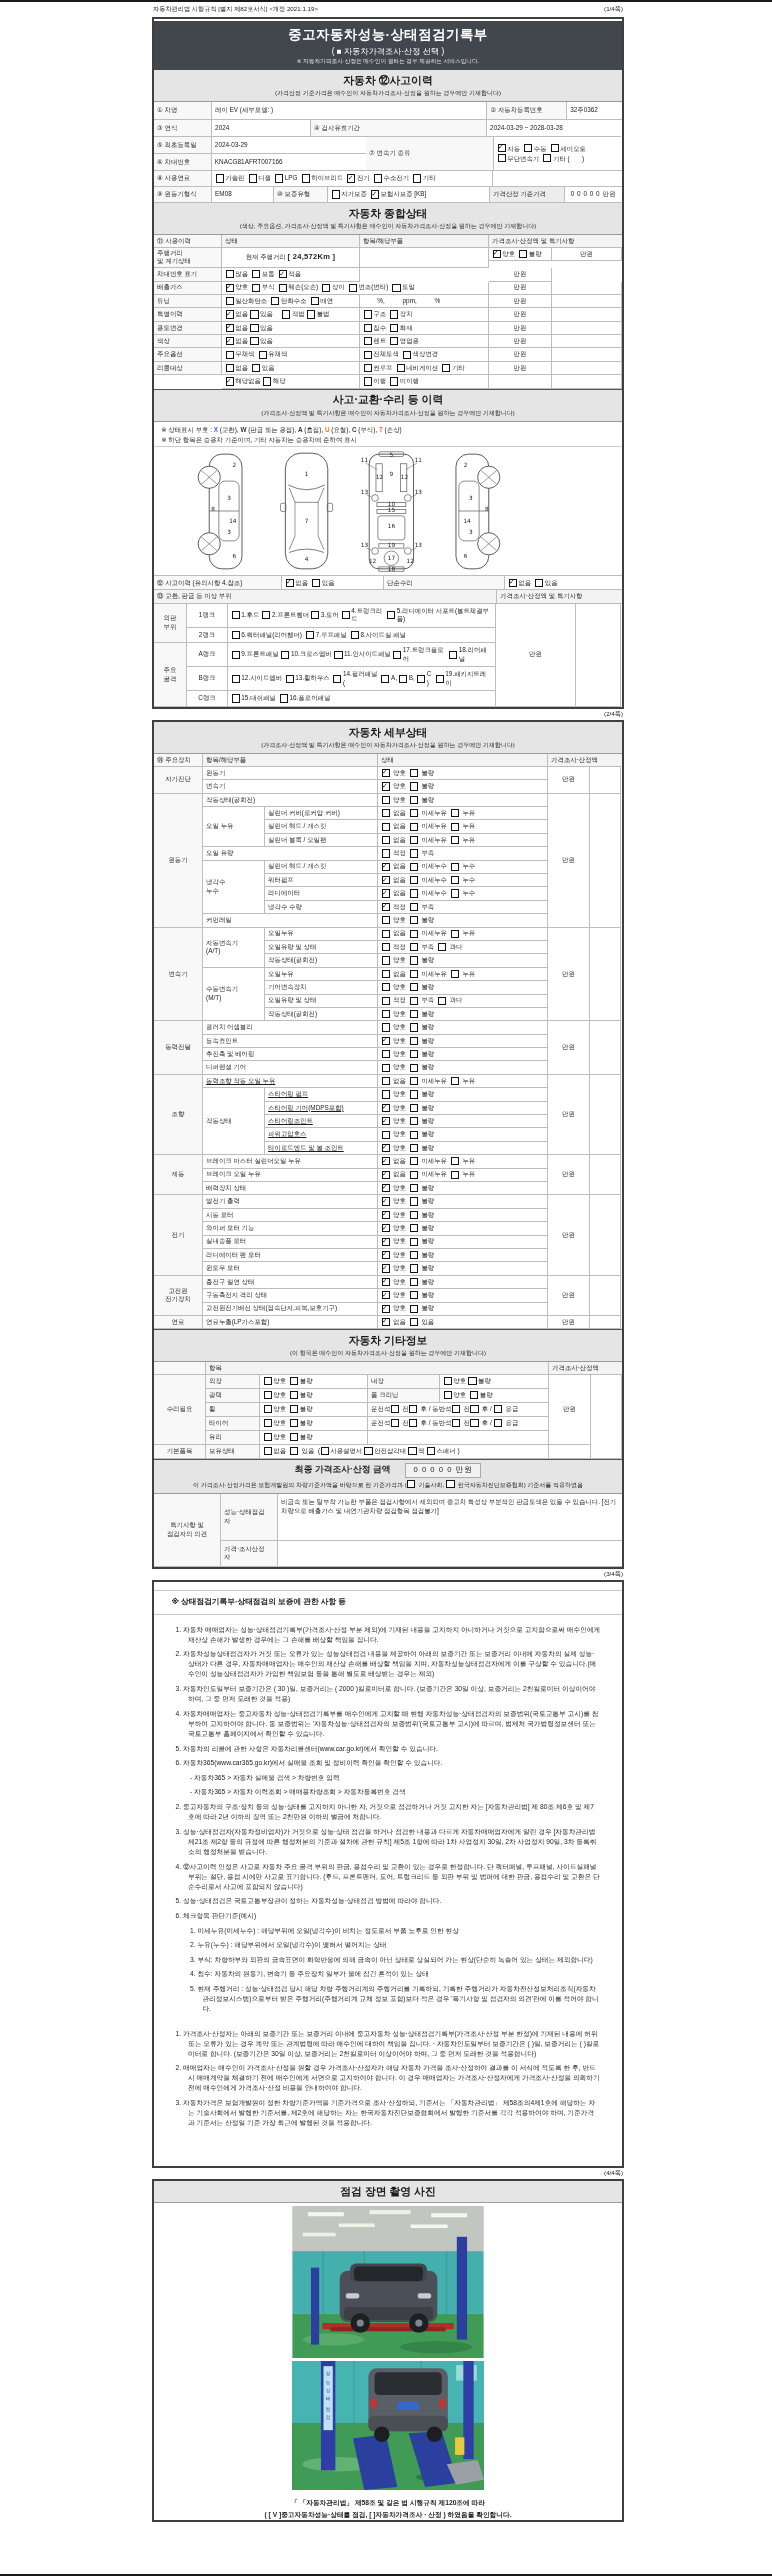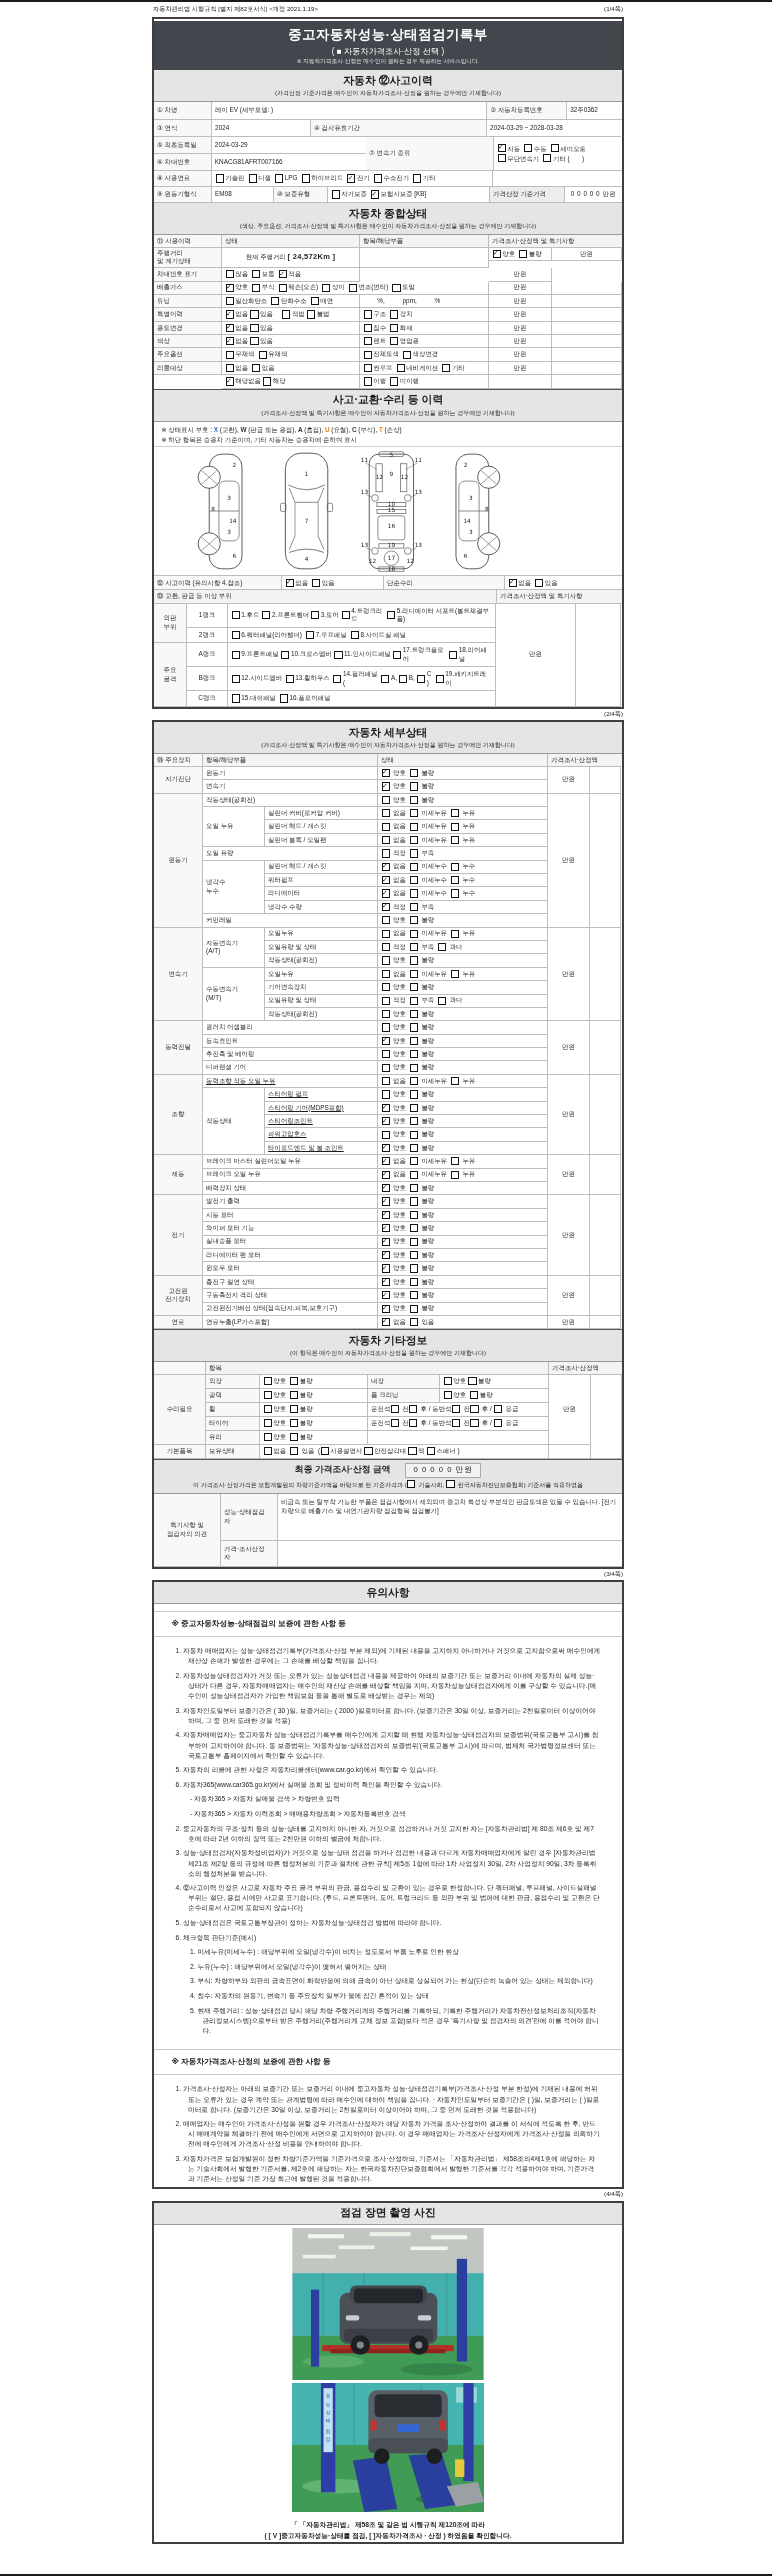--- a/index.html
+++ b/index.html
@@ -529,46 +529,42 @@
 자</div>
           <div class="c" style="width:344px;height:26px"></div>
         </div>
       </div>
     </div>
   </div>
 
   <div class="pagemark">(3/4쪽)</div>
 
   <div class="frame">
-    <div class="band">
-      <div class="bt">유의사항</div>
-    </div>
     <div id="notice-content" class="nbody">
-        <div class="nheading" style="margin: 0px -20.6px;">※ 중고자동차성능·상태점검의 보증에 관한 사항 등</div>
+        <div class="nheading" style="margin: 0px -20.6px;">※ 상태점검기록부·상태점검의 보증에 관한 사항 등</div>
         <div style="padding: 5.2px 1px 0px;">
           <p class="nitem">1.  자동차 매매업자는 성능·상태점검기록부(가격조사·산정 부분 제외)에 기재된 내용을 고지하지 아니하거나 거짓으로 고지함으로써 매수인에게 재산상 손해가 발생한 경우에는 그 손해를 배상할 책임을 집니다.</p>
           <p class="nitem">2.  자동차성능상태점검자가 거짓 또는 오류가 있는 성능상태점검 내용을 제공하여 아래의 보증기간 또는 보증거리 이내에 자동차의 실제 성능·상태가 다른 경우, 자동차매매업자는 매수인의 재산상 손해를 배상할 책임을 지며, 자동차성능상태점검자에게 이를 구상할 수 있습니다.(매수인이 성능상태점검자가 가입한 책임보험 등을 통해 별도로 배상받는 경우는 제외)</p>
           <p class="nitem">3.  자동차인도일부터 보증기간은 ( 30 )일, 보증거리는 ( 2000 )킬로미터로 합니다. (보증기간은 30일 이상, 보증거리는 2천킬로미터 이상이어야 하며, 그 중 먼저 도래한 것을 적용)</p>
           <p class="nitem">4.  자동차매매업자는 중고자동차 성능·상태점검기록부를 매수인에게 고지할 때 현행 자동차성능·상태점검자의 보증범위(국토교통부 고시)를 첨부하여 고지하여야 합니다. 동 보증범위는 '자동차성능·상태점검자의 보증범위'(국토교통부 고시)에 따르며, 법제처 국가법령정보센터 또는 국토교통부 홈페이지에서 확인할 수 있습니다.</p>
           <p class="nitem">5.  자동차의 리콜에 관한 사항은 자동차리콜센터(www.car.go.kr)에서 확인할 수 있습니다.</p>
           <p class="nitem">6.  자동차365(www.car365.go.kr)에서 실매물 조회 및 정비이력 확인을 확인할 수 있습니다.</p>
           <p class="nitem ind1">- 자동차365 &gt; 자동차 실매물 검색 &gt; 차량번호 입력</p>
           <p class="nitem ind1">- 자동차365 &gt; 자동차 이력조회 &gt; 매매용차량조회 &gt; 자동차등록번호 검색</p>
           <p class="nitem">2.  중고자동차의 구조·장치 등의 성능·상태를 고지하지 아니한 자, 거짓으로 점검하거나 거짓 고지한 자는 [자동차관리법] 제 80조 제6호 및 제7호에 따라 2년 이하의 징역 또는 2천만원 이하의 벌금에 처합니다.</p>
           <p class="nitem">3.  성능·상태점검자(자동차정비업자)가 거짓으로 성능·상태 점검을 하거나 점검한 내용과 다르게 자동차매매업자에게 알린 경우 [자동차관리법 제21조 제2항 등의 규정에 따른 행정처분의 기준과 절차에 관한 규칙] 제5조 1항에 따라 1차 사업정지 30일, 2차 사업정지 90일, 3차 등록취소의 행정처분을 받습니다.</p>
           <p class="nitem">4.  ⑫사고이력 인정은 사고로 자동차 주요 골격 부위의 판금, 용접수리 및 교환이 있는 경우로 한정합니다. 단 쿼터패널, 루프패널, 사이드실패널 부위는 절단, 용접 시에만 사고로 표기합니다. (후드, 프론트펜더, 도어, 트렁크리드 등 외판 부위 및 범퍼에 대한 판금, 용접수리 및 교환은 단순수리로서 사고에 포함되지 않습니다)</p>
           <p class="nitem">5.  성능·상태점검은 국토교통부장관이 정하는 자동차성능·상태점검 방법에 따라야 합니다.</p>
           <p class="nitem">6.  체크항목 판단기준(예시)</p>
           <p class="nitem ind1">1.  미세누유(미세누수) : 해당부위에 오일(냉각수)이 비치는 정도로서 부품 노후로 인한 현상</p>
           <p class="nitem ind1">2.  누유(누수) : 해당부위에서 오일(냉각수)이 맺혀서 떨어지는 상태</p>
           <p class="nitem ind1">3.  부식: 차량하부와 외판의 금속표면이 화학반응에 의해 금속이 아닌 상태로 상실되어 가는 현상(단순히 녹슬어 있는 상태는 제외합니다)</p>
           <p class="nitem ind1">4.  침수: 자동차의 원동기, 변속기 등 주요장치 일부가 물에 잠긴 흔적이 있는 상태</p>
           <p class="nitem ind1">5.  현재 주행거리 : 성능·상태점검 당시 해당 차량 주행거리계의 주행거리를 기록하되, 기록한 주행거리가 자동차전산정보처리조직(자동차관리정보시스템)으로부터 받은 주행거리(주행거리계 교체 정보 포함)보다 적은 경우 '특기사항 및 점검자의 의견'란에 이를 적어야 합니다.</p>
         </div>
-        <div class="nheading" style="margin: 13.4px -20.6px 0px;">※ 자동차가격조사·산정의 보증에 관한 사항 등</div>
         <div style="padding: 5.2px 1px 0px;">
           <p class="nitem">1.  가격조사·산정자는 아래의 보증기간 또는 보증거리 이내에 중고자동차 성능·상태점검기록부(가격조사·산정 부분 한정)에 기재된 내용에 허위 또는 오류가 있는 경우 계약 또는 관계법령에 따라 매수인에 대하여 책임을 집니다. · 자동차인도일부터 보증기간은 (      )일, 보증거리는 (      )킬로미터로 합니다. (보증기간은 30일 이상, 보증거리는 2천킬로미터 이상이어야 하며, 그 중 먼저 도래한 것을 적용합니다)</p>
           <p class="nitem">2.  매매업자는 매수인이 가격조사·산정을 원할 경우 가격조사·산정자가 해당 자동차 가격을 조사·산정하여 결과를 이 서식에 적도록 한 후, 반드시 매매계약을 체결하기 전에 매수인에게 서면으로 고지하여야 합니다. 이 경우 매매업자는 가격조사·산정자에게 가격조사·산정을 의뢰하기 전에 매수인에게 가격조사·산정 비용을 안내하여야 합니다.</p>
           <p class="nitem">3.  자동차가격은 보험개발원이 정한 차량기준가액을 기준가격으로 조사·산정하되, 기준서는 「자동차관리법」 제58조의4제1호에 해당하는 자는 기술사회에서 발행한 기준서를, 제2호에 해당하는 자는 한국자동차진단보증협회에서 발행한 기준서를 각각 적용하여야 하며, 기준가격과 기준서는 산정일 기준 가장 최근에 발행된 것을 적용합니다.</p>
         </div>
       </div>
   </div>
 
   <div class="pagemark">(4/4쪽)</div>
 

